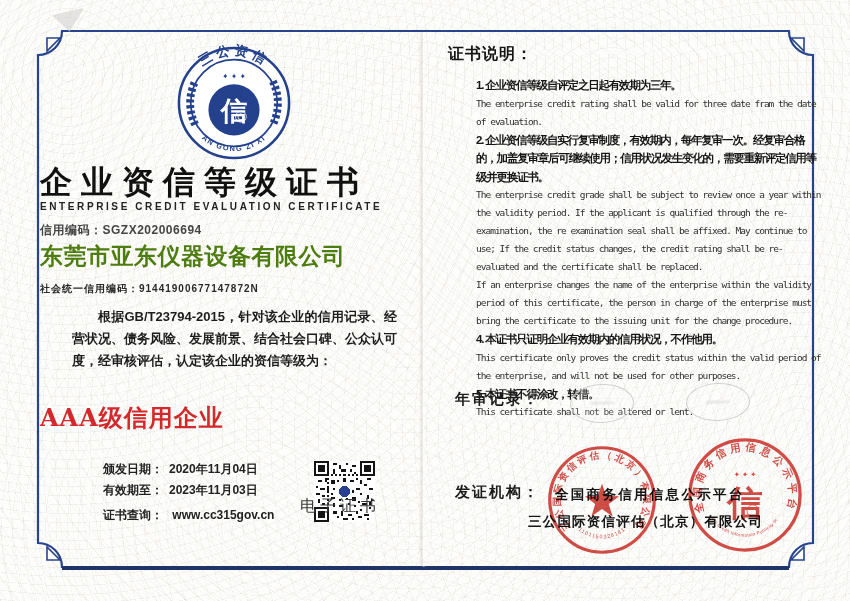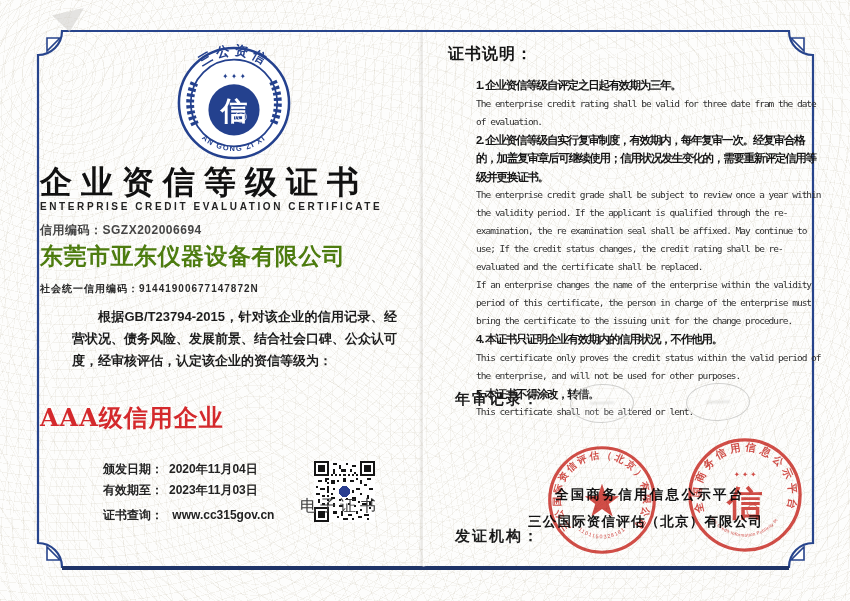--- a/index.html
+++ b/index.html
@@ -47,21 +47,21 @@
   .clauses{left:448px; top:76px; width:346px;margin-left:28px;}
   .clauses .zh{font-size:11.5px; font-weight:700; letter-spacing:-1.2px; line-height:18.5px; color:#161616;}
   .clauses .en{font-family:"DejaVu Sans Mono", monospace; font-size:9.5px; letter-spacing:-1px;
                line-height:18px; color:#2e2e2e;}
   .annual-lbl{left:455px; top:390px; font-size:15px; letter-spacing:2px; font-weight:600; color:#1c1c1c;}
   .oval{border:1px solid #c7c7c5; border-radius:50%; opacity:.8; background:rgba(255,255,255,.2);}
   .oval .smudge{position:absolute; left:30%; top:46%; width:40%; height:2px; background:#c9c9c6;
                 filter:blur(1px); opacity:.7;}
   .ov1{left:570px; top:384px; width:62px; height:37px; transform:rotate(-2deg);}
   .ov2{left:686px; top:383px; width:62px; height:36px; transform:rotate(-2deg);}
-  .issuer-lbl{left:455px; top:483px; font-size:15px; letter-spacing:2px; font-weight:600; color:#1c1c1c;margin-top:44px;}
+  .issuer-lbl{left:455px; top:483px; font-size:15px; letter-spacing:2px; font-weight:600; color:#1c1c1c;}
   .issuer1{left:555px; top:486px; width:262px; font-size:13.5px; letter-spacing:2.3px; font-weight:600; color:#141414;}
   .issuer2{left:528px; top:513px; width:285px; font-size:13.5px; letter-spacing:1.2px; font-weight:600; color:#141414;}
   .seal{mix-blend-mode:multiply; opacity:.9;}
   .seal-l{left:545px; top:443px; width:114px; height:114px;}
   .seal-r{left:686px; top:436px; width:118px; height:118px;}
 
   
   .crease{left:419px; top:32px; width:7px; height:535px; pointer-events:none;
           background:linear-gradient(90deg, rgba(120,110,95,0) 0%, rgba(120,110,95,.18) 45%, rgba(255,255,255,.5) 60%, rgba(120,110,95,0) 100%);}
   

